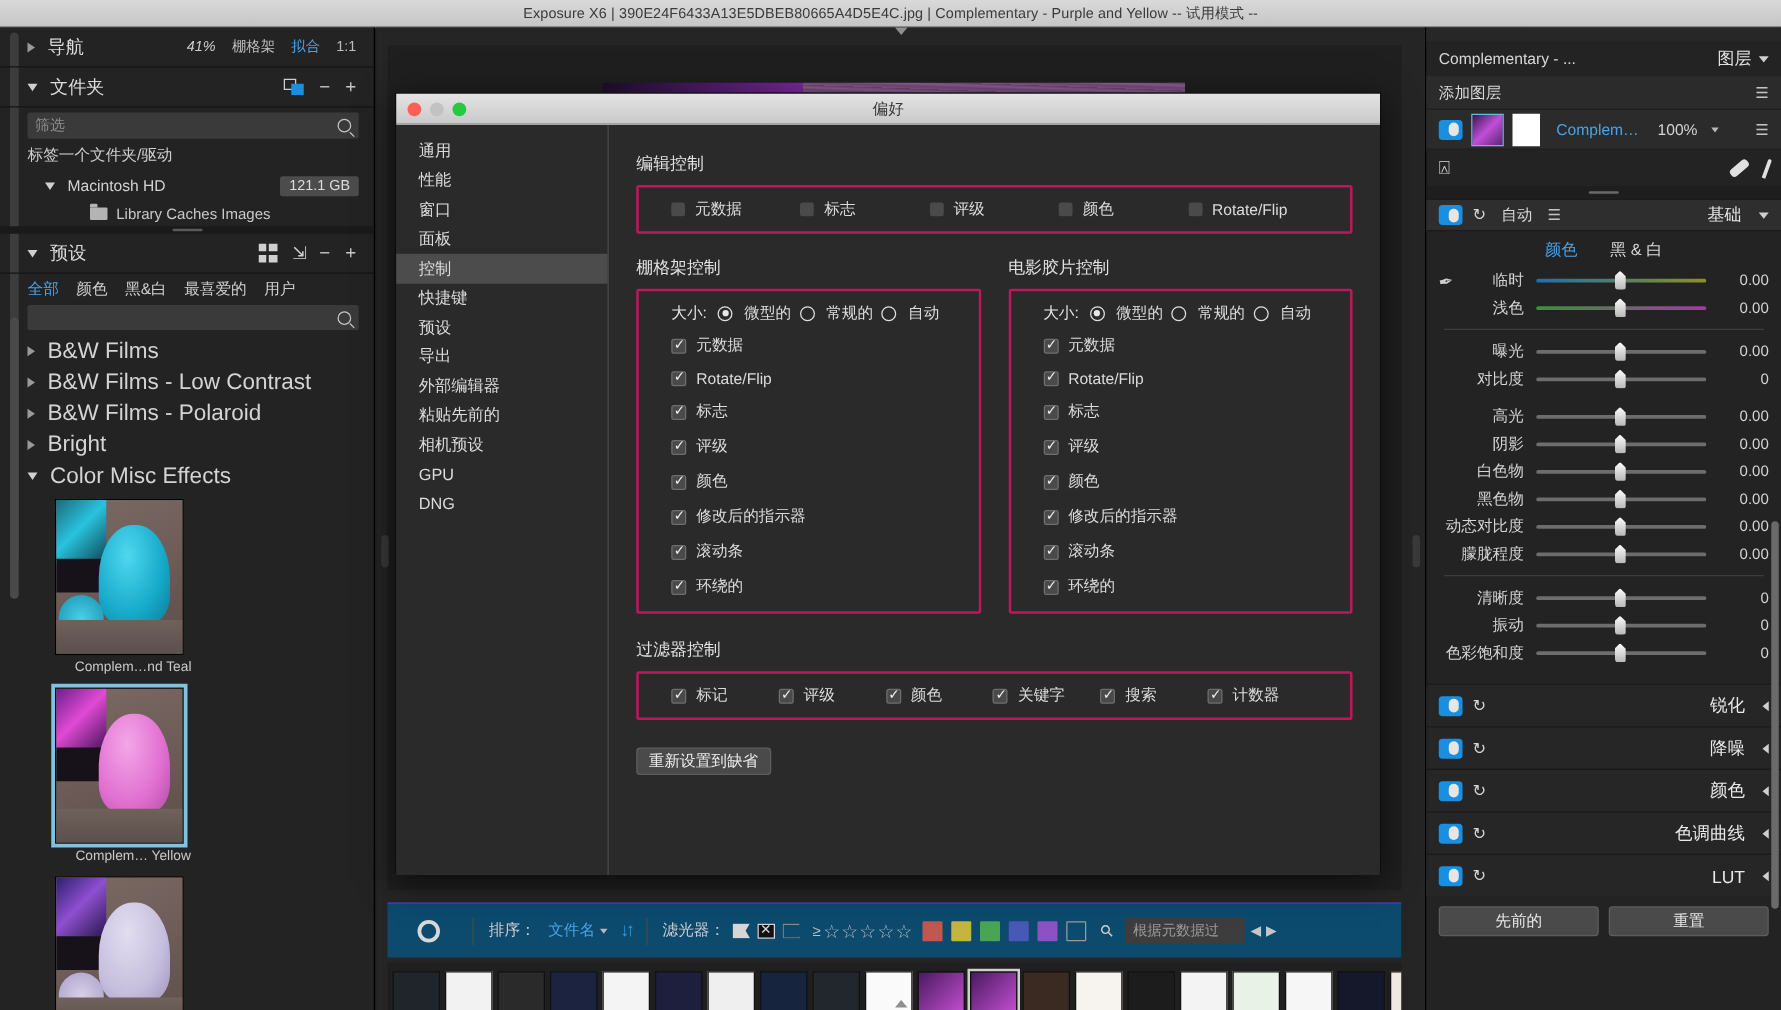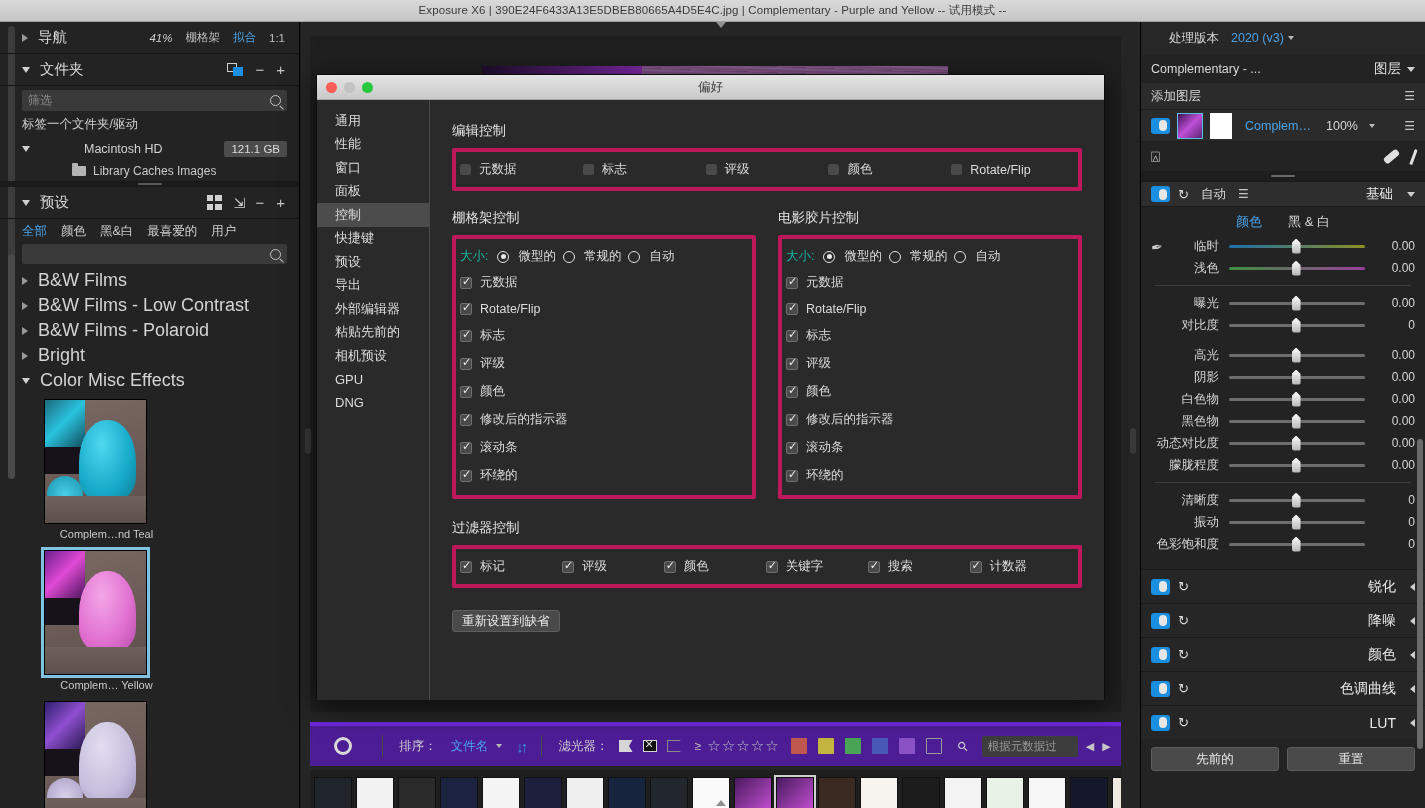--- a/index.html
+++ b/index.html
@@ -50,21 +50,21 @@
   .folder-badge i.b{right:0;bottom:0;width:10px;height:9px;background:#1a8fe0;}
 
   .filterbox{
     margin:4px 12px 0 22px;height:21px;background:#3a3a3a;border-radius:2px;
     display:flex;align-items:center;padding:0 6px;position:relative;
   }
   .filterbox span.ph{font-size:12px;color:#8d8d8d;}
   .mag{margin-left:auto;width:11px;height:11px;border:1.4px solid #c4c4c4;border-radius:50%;position:relative;}
   .mag:after{content:"";position:absolute;right:-4px;bottom:-3px;width:5px;height:1.4px;background:#c4c4c4;transform:rotate(45deg);}
   .subline{padding:5px 0 4px 22px;font-size:12.5px;color:#cfcfcf;}
-  .drive-row{display:flex;align-items:center;height:24px;padding-left:22px;gap:44px;}
+  .drive-row{display:flex;align-items:center;height:24px;padding-left:36px;}
   .drive-row .tri{margin-right:10px;}
   .drive-name{font-size:12.5px;color:#d2d2d2;}
   .drive-size{margin-left:auto;margin-right:12px;background:#4c4c4c;border-radius:2px;padding:2px 7px;font-size:11.5px;color:#dcdcdc;}
   .folder-child{display:flex;align-items:center;gap:7px;padding-left:72px;height:20px;overflow:hidden;}
   .fico{width:14px;height:10px;background:#b4b4b4;border-radius:1px;position:relative;flex:0 0 auto;}
   .fico:before{content:"";position:absolute;left:0;top:-3px;width:6px;height:3px;background:#b4b4b4;border-radius:1px 1px 0 0;}
   .folder-child span{font-size:12px;color:#c9c9c9;white-space:nowrap;}
 
   .divider-drag{height:6px;background:#1a1a1a;position:relative;}
   .divider-drag:after{content:"";position:absolute;left:50%;top:2px;margin-left:-12px;width:24px;height:2px;background:#5a5a5a;border-radius:1px;}
@@ -102,22 +102,22 @@
      border-top:6px solid #8f8f8f;border-left:5px solid transparent;border-right:5px solid transparent;}
   .canvas{position:absolute;left:9px;top:14px;width:811px;height:676px;background:#1f1f1f;overflow:hidden;}
   .photo{position:absolute;left:172px;top:30px;width:466px;height:350px;overflow:hidden;}
   .photo .p1{position:absolute;left:0;top:0;width:160px;height:100%;background:linear-gradient(140deg,#1d0d2a,#a634d8 40%,#4c1670 70%,#140a1d);}
   .photo .p2{position:absolute;left:160px;top:0;right:0;height:100%;
      background:repeating-linear-gradient(2deg,#8d5b90 0px,#7a4c7e 2px,#91639a 4px,#6f4573 6px);}
   .lhandle{position:absolute;left:4px;top:406px;width:6px;height:26px;background:#3a3a3a;border-radius:3px;}
   .rhandle{position:absolute;right:4px;top:406px;width:6px;height:26px;background:#3a3a3a;border-radius:3px;}
 
   
-  .btoolbar{position:absolute;left:9px;top:700px;width:811px;height:44px;background:#4c1d95;border-top:4px solid #6d28d9;
-     display:flex;align-items:center;padding:0 10px;gap:0;justify-content:space-between;}
+  .btoolbar{position:absolute;left:9px;top:700px;width:811px;height:44px;background:#0c4a6e;border-top:1px solid #6d28d9;
+     display:flex;align-items:center;padding:0 10px;gap:0;}
   .gear{width:18px;height:18px;border:3px solid #d8d8d8;border-radius:50%;position:relative;margin:0 14px 0 14px;}
   .vsep{width:1px;height:22px;background:#4a4a4a;margin:0 12px;}
   .tlabel{font-size:12.5px;color:#cfcfcf;}
   .tblue{font-size:12.5px;color:#4aa3e8;margin-left:10px;}
   .caret{display:inline-block;width:0;height:0;border-top:4px solid #b8b8b8;border-left:3.5px solid transparent;border-right:3.5px solid transparent;margin-left:4px;vertical-align:middle;}
   .sortarrows{color:#2f9ae0;font-size:15px;margin-left:10px;letter-spacing:-3px;}
   .flag{width:14px;height:12px;margin-left:6px;position:relative;}
   .flag.filled{background:#d6d6d6;clip-path:polygon(0 0,100% 0,75% 50%,100% 100%,0 100%);}
   .flag.xed{background:#111;border:1.5px solid #d6d6d6;}
   .flag.xed:after{content:"\2715";position:absolute;left:1px;top:-3px;font-size:11px;color:#d6d6d6;}
@@ -193,36 +193,36 @@
 
   
   .dialog{position:absolute;left:316px;top:74px;width:789px;height:625px;background:#2a2a2a;border:1px solid #0c0c0c;
      box-shadow:0 6px 26px rgba(0,0,0,.65);}
   .dlg-title{height:25px;background:linear-gradient(#e4e4e4,#c9c9c9);border-bottom:1px solid #a6a6a6;
      display:flex;align-items:center;padding-left:9px;position:relative;}
   .tl{width:11px;height:11px;border-radius:50%;margin-right:7px;}
   .tl.r{background:#ff5f57;} .tl.y{background:#c2c2c2;} .tl.g{background:#28c840;}
   .dlg-title .dt{position:absolute;left:0;right:0;text-align:center;font-size:12.5px;color:#3a3a3a;}
   .dlg-body{display:flex;height:600px;background:#2a2a2a;}
-  .dlg-nav{width:113px;background:#2a2a2a;border-right:1px solid #4a4a4a;padding-top:9px;}
+  .dlg-nav{width:170px;background:#2a2a2a;border-right:1px solid #4a4a4a;padding-top:9px;}
   .navitem{height:23.5px;display:flex;align-items:center;padding-left:18px;font-size:13px;color:#dcdcdc;}
   .navitem.active{background:#4c4c4c;}
   .dlg-main{flex:1;padding:22px 22px 0 22px;overflow:hidden;}
   .grp-title{font-size:13.5px;color:#e2e2e2;margin-bottom:8px;}
-  .grp-box{border:4px solid #be185d;border-radius:2px;padding:9px 4px;}
+  .grp-box{border:2px solid #be185d;border-radius:2px;padding:9px 26px;}
   .chk-row{display:flex;align-items:center;}
   .chk{width:12px;height:12px;border:1px solid #6e6e6e;background:#3a3a3a;border-radius:2px;position:relative;flex:0 0 auto;}
   .chk.on{background:#4a4a4a;}
   .chk.on:after{content:"\2713";position:absolute;left:1px;top:-3px;font-size:11px;color:#f0f0f0;font-weight:bold;}
   .chk.flat{background:#4a4a4a;border:none;width:11px;height:11px;}
   .chk-lab{font-size:12.5px;color:#dcdcdc;margin-left:8px;}
   .cols2{display:flex;gap:22px;margin-top:18px;}
   .col{flex:1;}
   .size-row{display:flex;align-items:center;gap:7px;margin-bottom:9px;}
-  .size-lab{font-size:12.5px;color:#14b8a6;margin-right:2px;}
+  .size-lab{font-size:12.5px;color:#e5e5e5;margin-right:2px;}
   .radio{width:12px;height:12px;border:1.6px solid #e0e0e0;border-radius:50%;position:relative;flex:0 0 auto;}
   .radio.on:after{content:"";position:absolute;left:2.5px;top:2.5px;width:5px;height:5px;background:#e8e8e8;border-radius:50%;}
   .clist .chk-row{margin-bottom:11px;}
   .clist .chk-row:last-child{margin-bottom:2px;}
   .filter-row{display:flex;align-items:center;}
   .filter-row .item{display:flex;align-items:center;width:16.6%;}
   .defbtn{margin-top:22px;height:22px;display:inline-flex;align-items:center;padding:0 9px;background:#4a4a4a;border:1px solid #5e5e5e;border-radius:3px;font-size:12.5px;color:#ececec;}
 </style>
 </head>
 <body>
@@ -469,25 +469,20 @@
       <div class="fthumb" style="background:#14182a"></div>
       <div class="fthumb" style="background:#efe9e2"></div>
 
     </div>
 
     <div class="center-bot-arrow"></div>
   </div>
 
   <div class="right">
     <div class="rhead-block">
-      <div class="procrow">
-        <span class="rlab">处理版本</span>
-        <span class="proc-blue">2020 (v3)</span>
-        <span class="caret"></span>
-      </div>
     </div>
 
     <div class="layer-title">
       <span class="lt">Complementary - ...</span>
       <span class="rt">图层</span>
       <span class="caret-dn"></span>
     </div>
 
     <div class="addlayer">
       <span class="al">添加图层</span>

